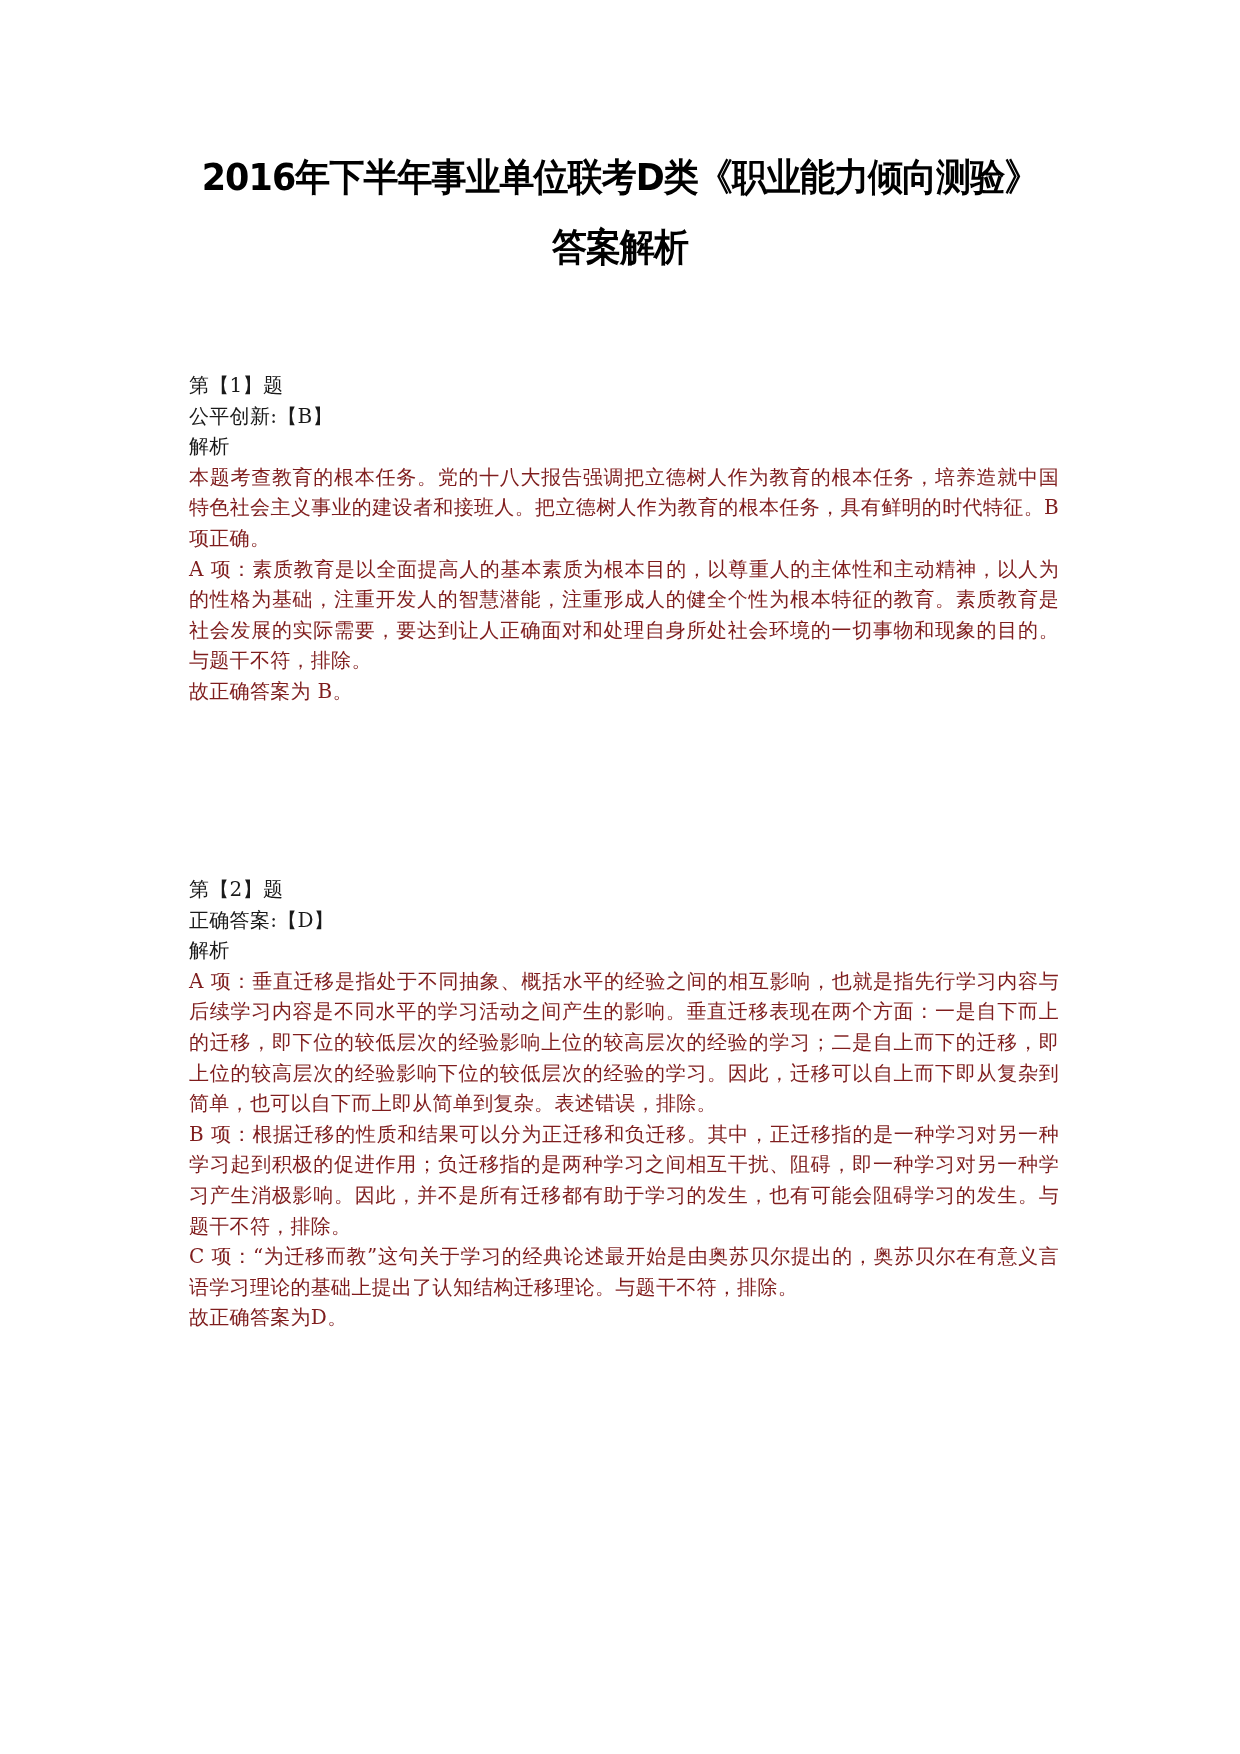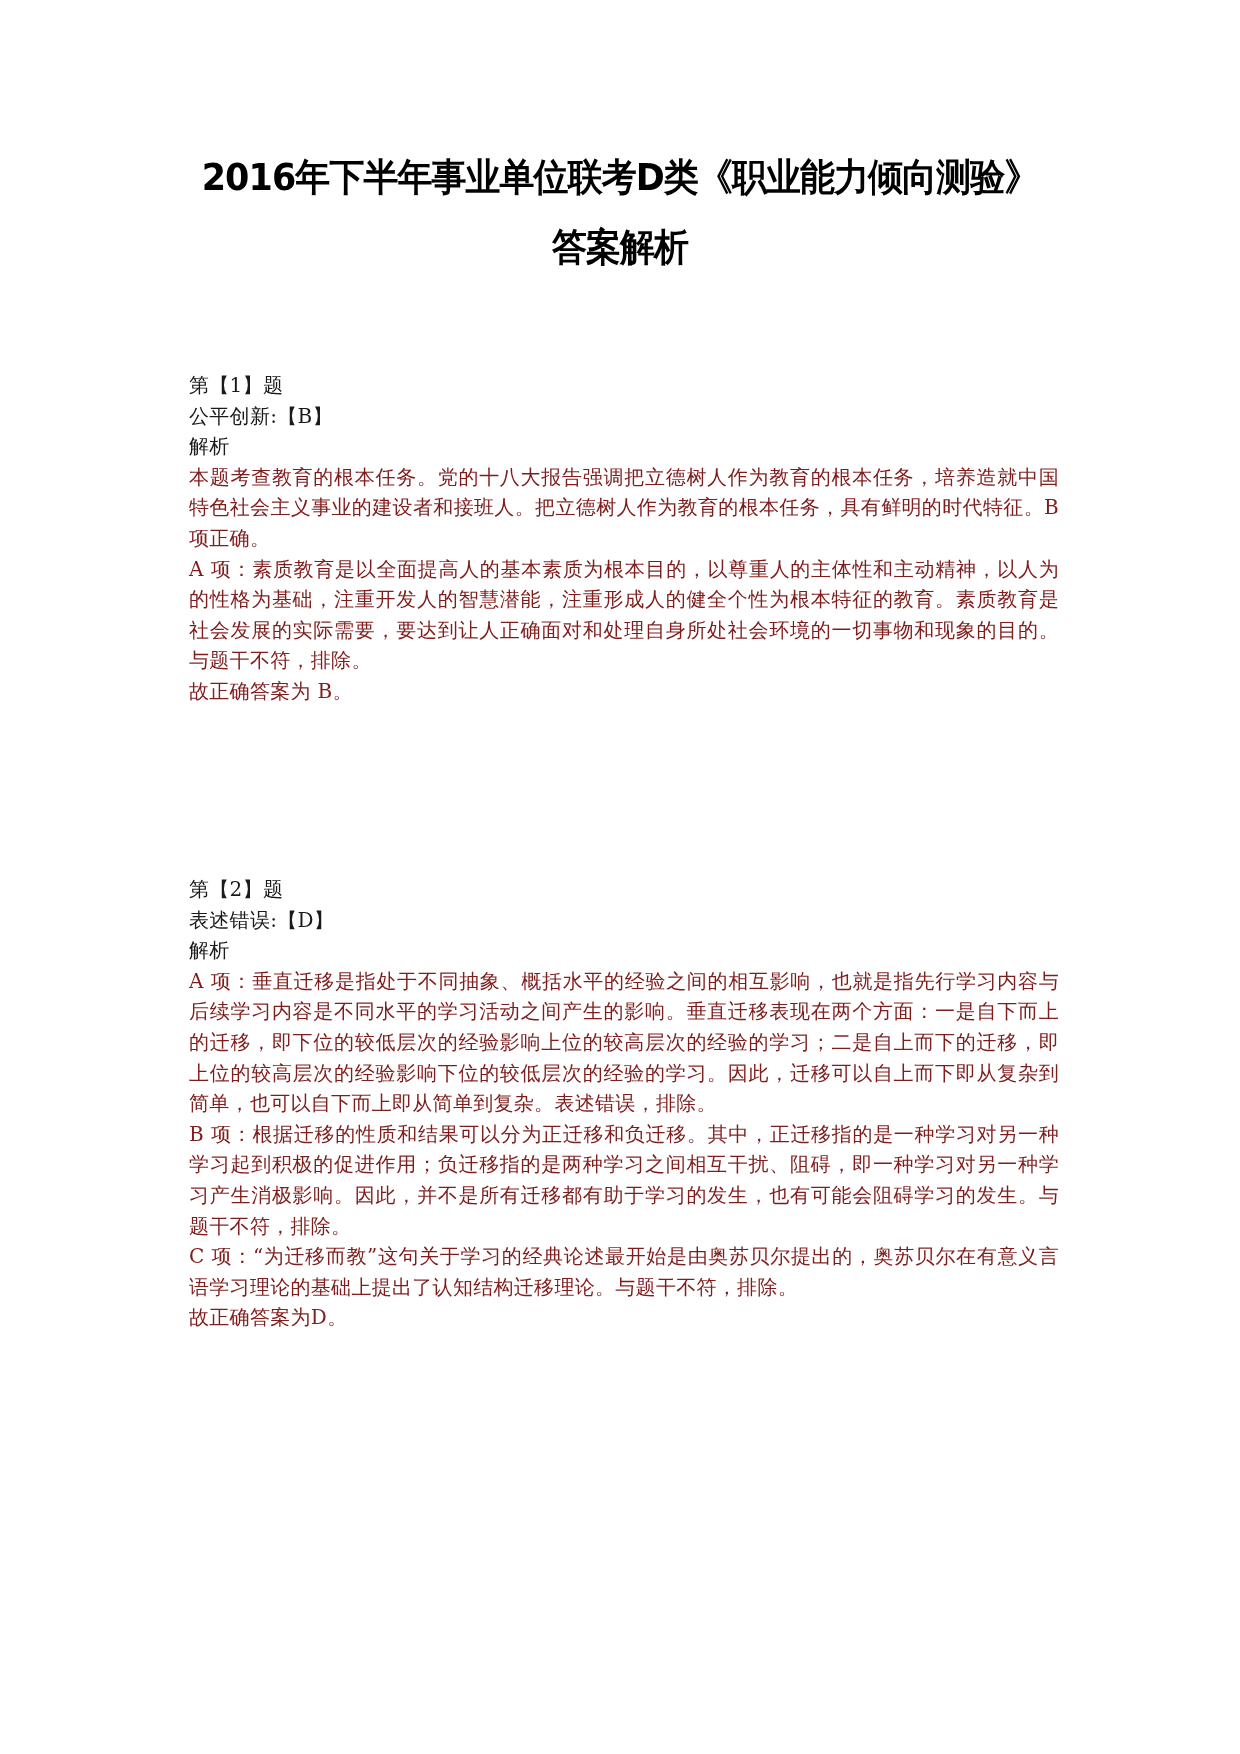--- a/index.html
+++ b/index.html
@@ -67,21 +67,21 @@
     <div class="line">第【1】题</div>
     <div class="line">公平创新:【B】</div>
     <div class="line">解析</div>
     <div class="para">本题考查教育的根本任务。党的十八大报告强调把立德树人作为教育的根本任务，培养造就中国特色社会主义事业的建设者和接班人。把立德树人作为教育的根本任务，具有鲜明的时代特征。B 项正确。</div>
     <div class="para">A 项：素质教育是以全面提高人的基本素质为根本目的，以尊重人的主体性和主动精神，以人为的性格为基础，注重开发人的智慧潜能，注重形成人的健全个性为根本特征的教育。素质教育是社会发展的实际需要，要达到让人正确面对和处理自身所处社会环境的一切事物和现象的目的。与题干不符，排除。</div>
     <div class="para">故正确答案为 B。</div>
   </div>
 
   <div class="section q2">
     <div class="line">第【2】题</div>
-    <div class="line">表述错误:【D】</div>
+    <div class="line">正确答案:【D】</div>
     <div class="line">解析</div>
     <div class="para">A 项：垂直迁移是指处于不同抽象、概括水平的经验之间的相互影响，也就是指先行学习内容与后续学习内容是不同水平的学习活动之间产生的影响。垂直迁移表现在两个方面：一是自下而上的迁移，即下位的较低层次的经验影响上位的较高层次的经验的学习；二是自上而下的迁移，即上位的较高层次的经验影响下位的较低层次的经验的学习。因此，迁移可以自上而下即从复杂到简单，也可以自下而上即从简单到复杂。表述错误，排除。</div>
     <div class="para">B 项：根据迁移的性质和结果可以分为正迁移和负迁移。其中，正迁移指的是一种学习对另一种学习起到积极的促进作用；负迁移指的是两种学习之间相互干扰、阻碍，即一种学习对另一种学习产生消极影响。因此，并不是所有迁移都有助于学习的发生，也有可能会阻碍学习的发生。与题干不符，排除。</div>
     <div class="para">C 项：“为迁移而教”这句关于学习的经典论述最开始是由奥苏贝尔提出的，奥苏贝尔在有意义言语学习理论的基础上提出了认知结构迁移理论。与题干不符，排除。</div>
     <div class="para">故正确答案为D。</div>
   </div>
 
 </div>
 
 </body></html>

